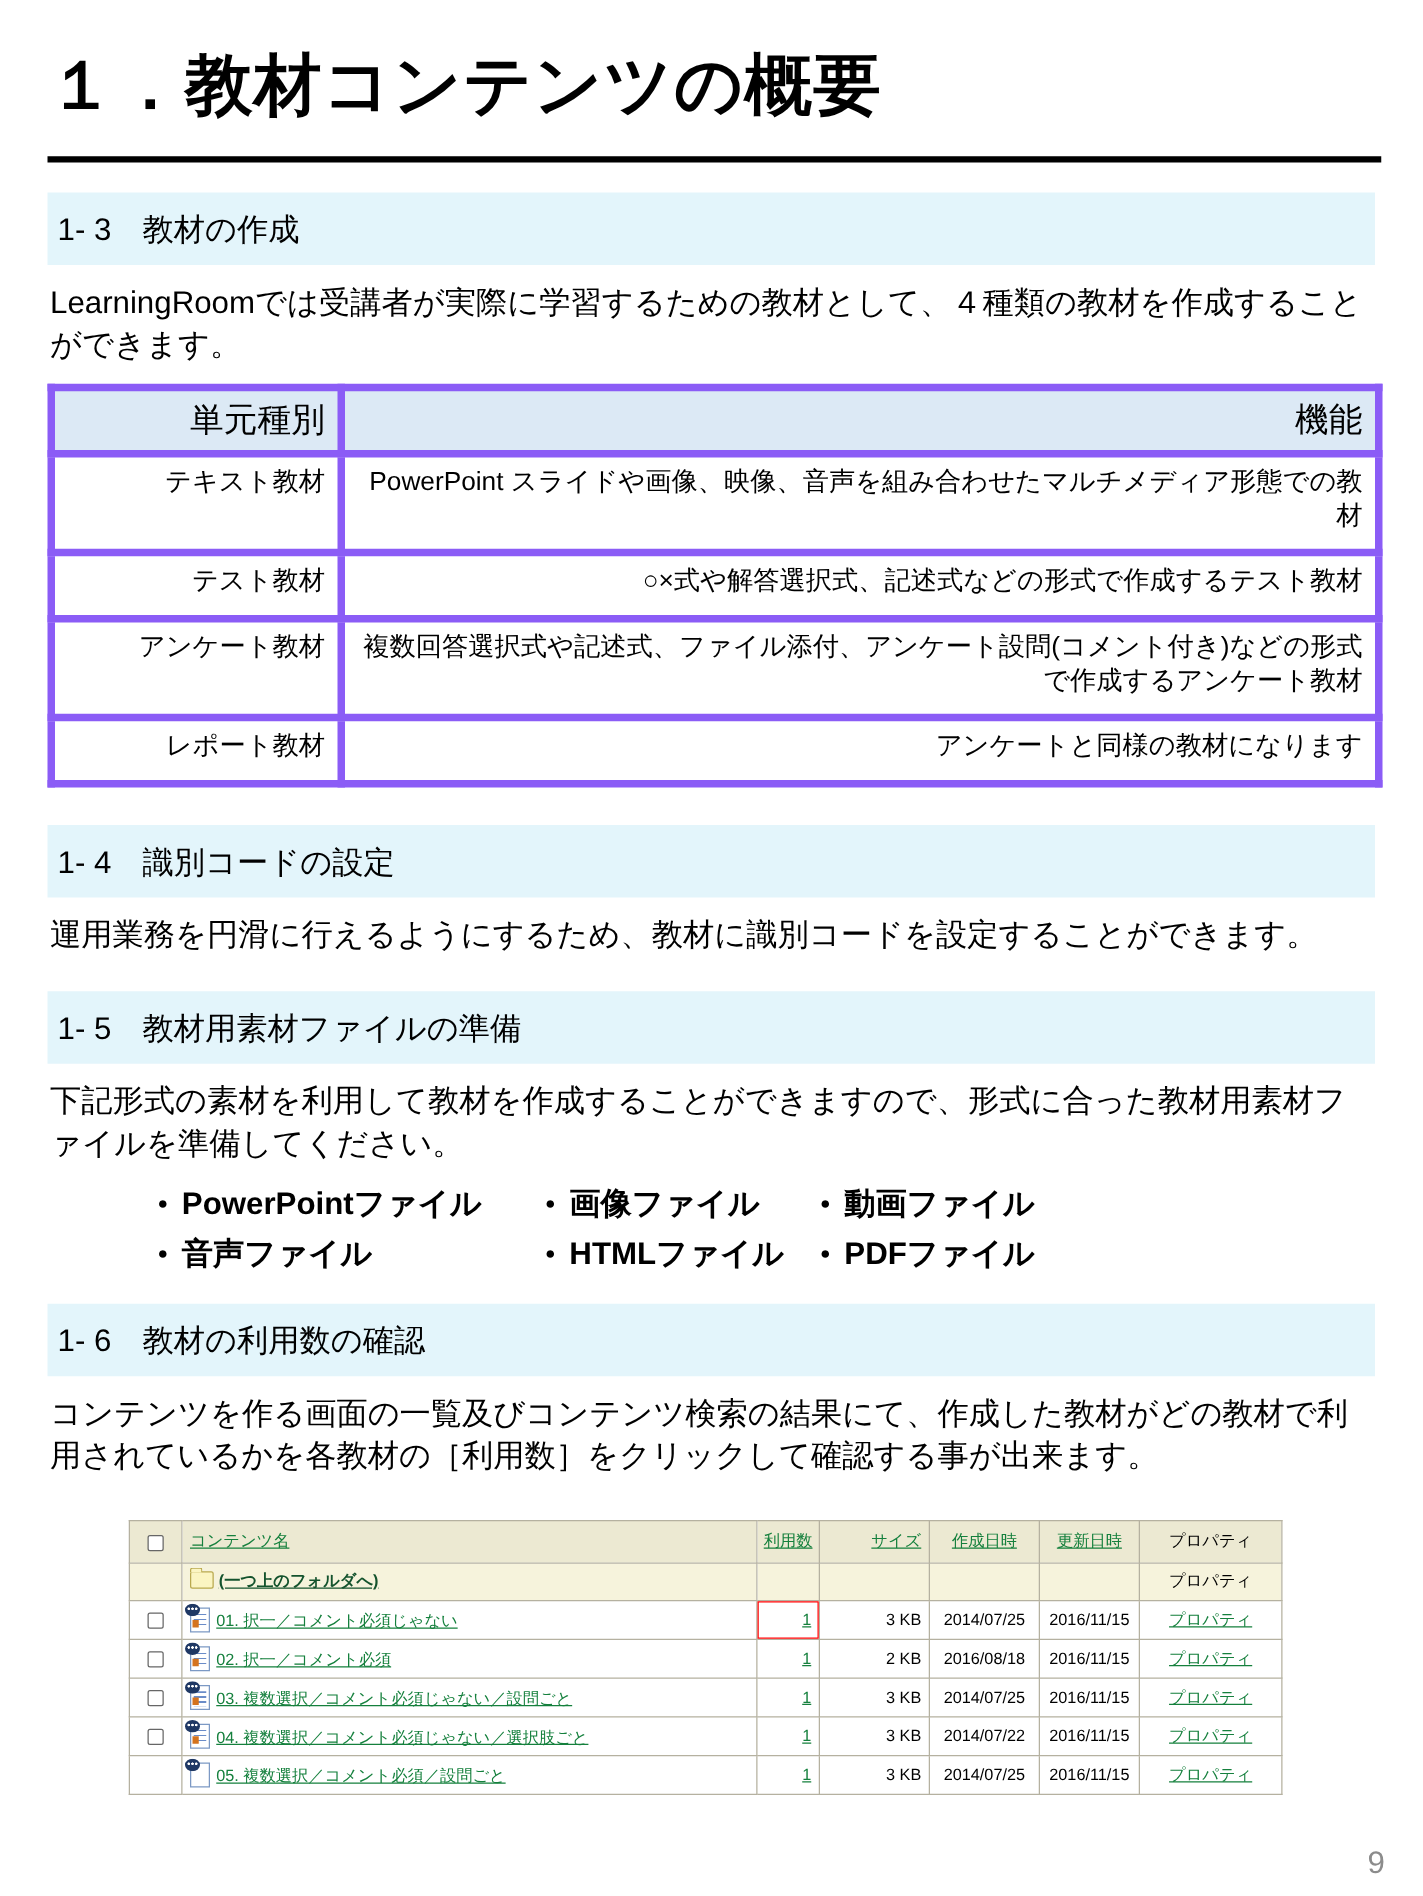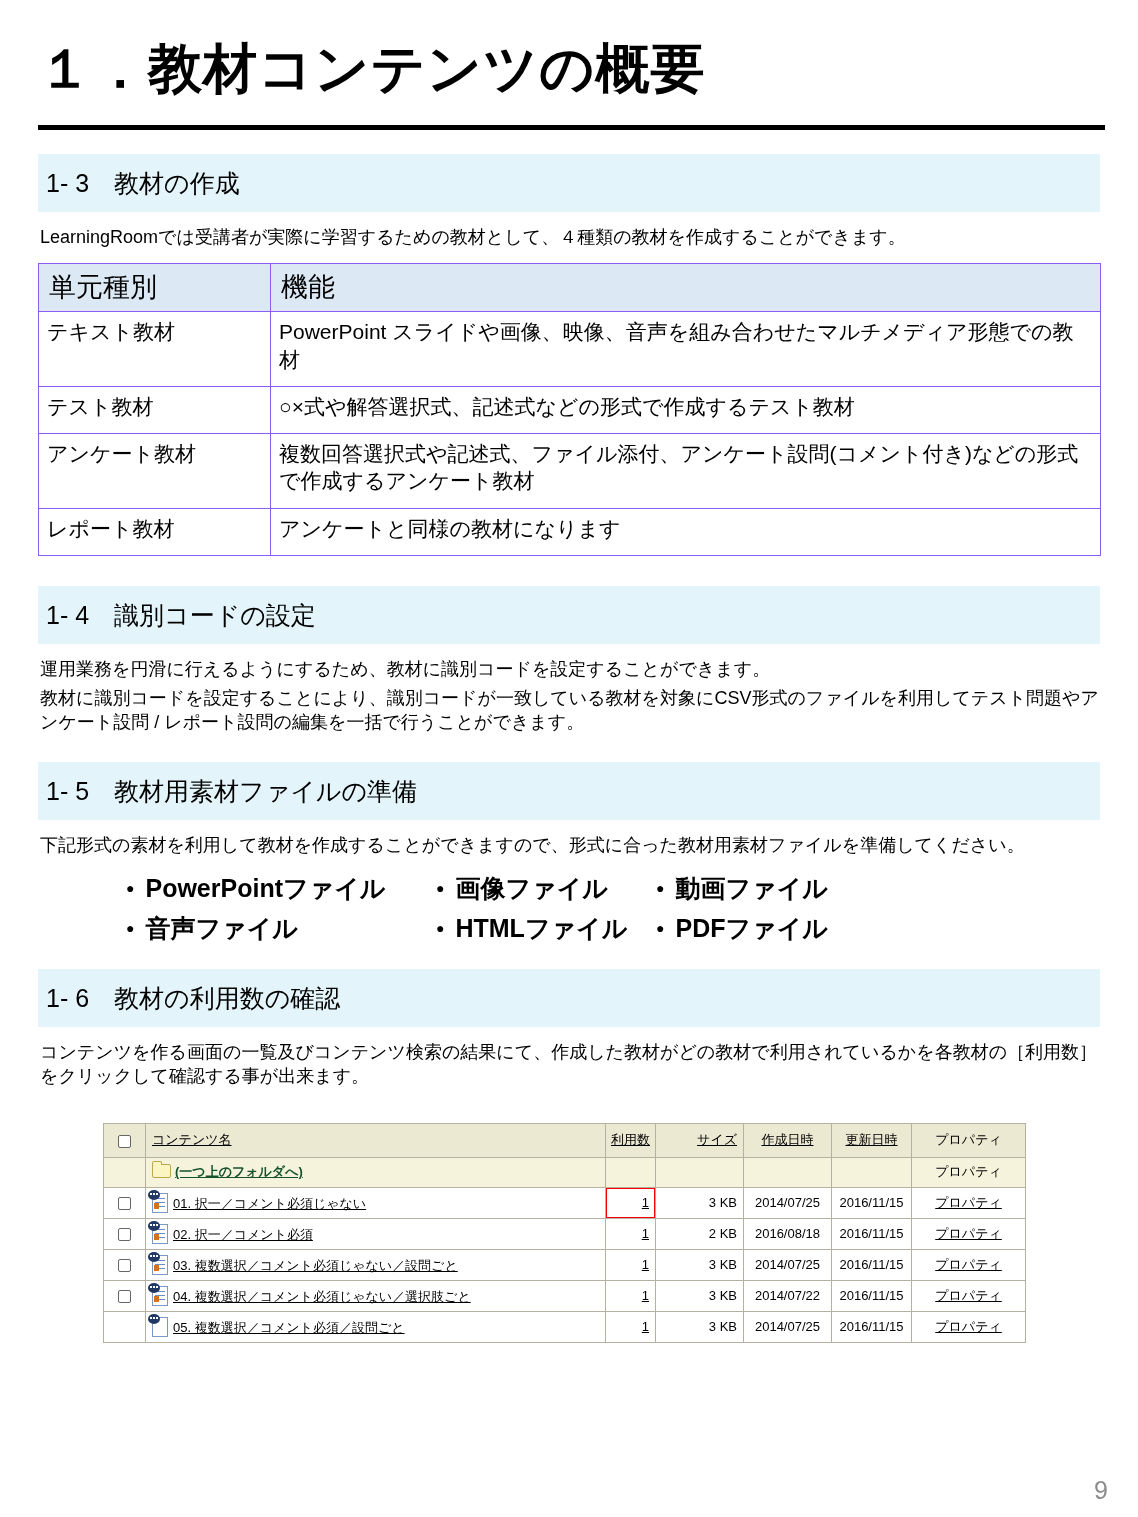--- a/index.html
+++ b/index.html
@@ -11,26 +11,26 @@
   
   .doc-title { font-size:54px; font-weight:900; line-height:1.2; letter-spacing:1px; }
   .title-rule { height:5px; background:#000; margin-top:24px; width:1067px; }
 
   
   .sec-head { background:#E3F5FB; width:1062px; font-size:25px; padding:13px 8px 12px 8px; margin-top:24px; }
   .sec-head.mt-lg { margin-top:30px; }
   .sec-head.mt-md { margin-top:28px; }
 
   
-  .body-text { font-size:18px; line-height:1.36; margin:13px 0 4px 2px; width:1062px; }
+  .body-text { font-size:25px; line-height:1.36; margin:13px 0 4px 2px; width:1062px; }
   .body-text + .body-text { margin-top:0; }
 
   
   .mat-table { border-collapse:collapse; width:1062px; margin-top:14px; table-layout:fixed; }
-  .mat-table th, .mat-table td { border:1px solid #8b5cf6; vertical-align:top; text-align:left; }
+  .mat-table th, .mat-table td { border:6px solid #8b5cf6; vertical-align:top; text-align:right; }
   .mat-table th { background:#DCE9F5; font-weight:400; font-size:27px; padding:5px 10px 6px 10px; }
   .mat-table td { font-size:21px; line-height:1.3; padding:6px 10px 13px 8px; }
   .col-type { width:232px; }
   .col-desc { width:830px; }
 
   
   .bullet-grid { display:grid; grid-template-columns:310px 220px 250px; margin:14px 0 2px 88px; row-gap:7px; }
   .bullet-item { font-size:25px; font-weight:bold; white-space:nowrap; }
   .bullet-item::before { content:"●"; font-size:14px; margin-right:11px; position:relative; top:-4px; }
 
@@ -42,21 +42,21 @@
   .row-folder td { background:#F6F3DC; height:30px; }
   .row-data td { background:#fff; height:31px; }
   .c-check  { width:42px; text-align:center; }
   .c-name   { width:460px; text-align:left; }
   .c-usage  { width:50px; text-align:right; }
   .c-size   { width:88px; text-align:right; }
   .c-date   { width:88px; text-align:center; }
   .c-prop   { width:114px; text-align:center; }
   th.c-usage { text-align:center; padding:0 2px; }
   th.c-size { text-align:right; }
-  .lnk { color:#000000; text-decoration:underline; cursor:pointer; }
+  .lnk { color:#15803d; text-decoration:underline; cursor:pointer; }
   .lnk-visited { color:#14532d; font-weight:bold; text-decoration:underline; cursor:pointer; }
   .plain-head { color:#000; }
 
   .checkbox { display:inline-block; width:13px; height:13px; background:#fff; border:1px solid #666; border-radius:2px; vertical-align:middle; }
 
   
   .folder-icon { display:inline-block; position:relative; width:19px; height:14px; background:#FBF5C2; border:1px solid #B9A94E; border-radius:2px; vertical-align:-2px; margin-right:4px; }
   .folder-icon::before { content:""; position:absolute; top:-4px; left:-1px; width:8px; height:3px; background:#FBF5C2; border:1px solid #B9A94E; border-bottom:none; border-radius:2px 2px 0 0; }
 
   
@@ -110,21 +110,20 @@
       </tr>
       <tr>
         <td>レポート教材</td>
         <td>アンケートと同様の教材になります</td>
       </tr>
     </tbody>
       </table>
 
     <div class="sec-head mt-lg">1- 4　識別コードの設定</div>
     <p class="body-text">運用業務を円滑に行えるようにするため、教材に識別コードを設定することができます。</p>
-    <p class="body-text">教材に識別コードを設定することにより、識別コードが一致している教材を対象にCSV形式のファイルを利用してテスト問題やアンケート設問 / レポート設問の編集を一括で行うことができます。</p>
 
     <div class="sec-head mt-md">1- 5　教材用素材ファイルの準備</div>
     <p class="body-text">下記形式の素材を利用して教材を作成することができますので、形式に合った教材用素材ファイルを準備してください。</p>
 
     <div class="bullet-grid">
       <div class="bullet-item">PowerPointファイル</div>
       <div class="bullet-item">画像ファイル</div>
       <div class="bullet-item">動画ファイル</div>
       <div class="bullet-item">音声ファイル</div>
       <div class="bullet-item">HTMLファイル</div>

